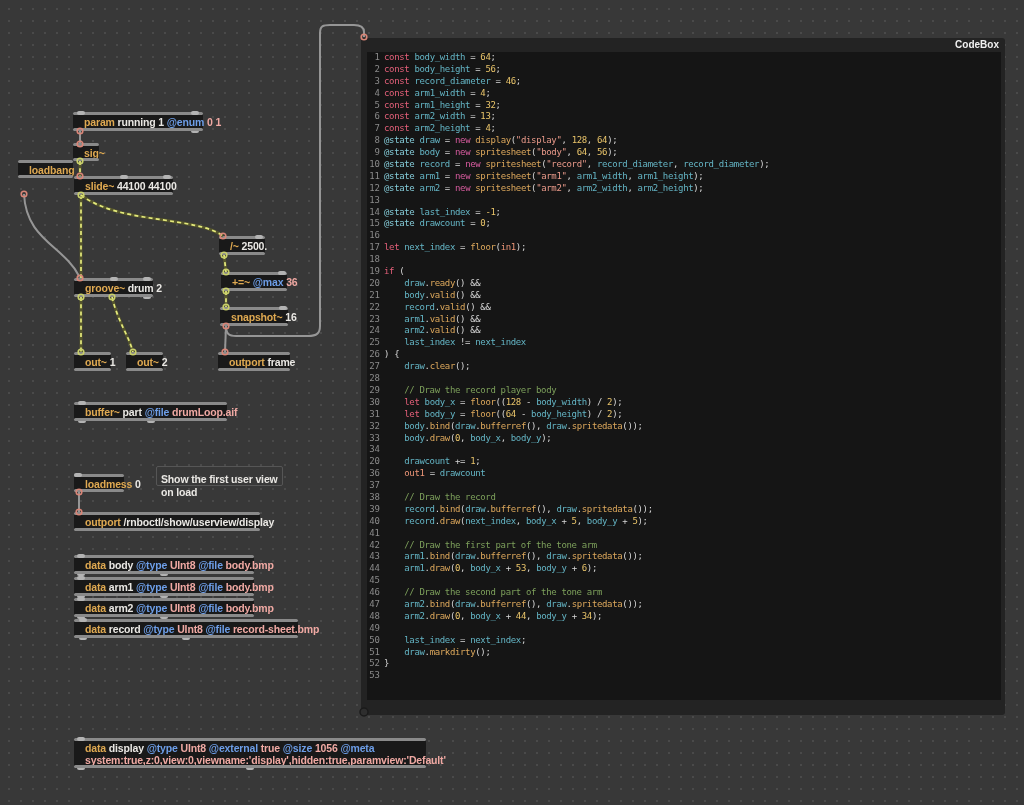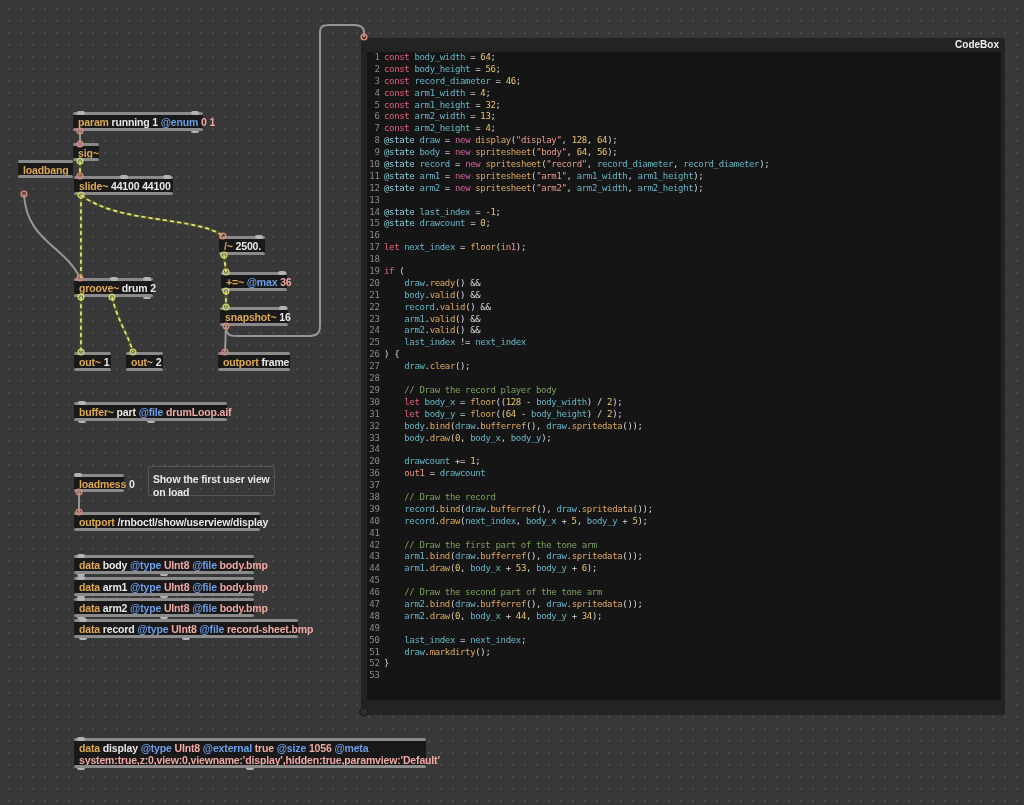--- a/index.html
+++ b/index.html
@@ -14,21 +14,21 @@
   
   .layer{position:absolute;inset:0;z-index:2;}
   .pbox{
     position:absolute;background:var(--boxBg);border-radius:2px;box-sizing:border-box;
     color:var(--boxText);font-weight:bold;font-size:10.5px;letter-spacing:-0.15px;
     white-space:nowrap;
   }
   .pbox::before,.pbox::after{content:"";position:absolute;left:0;right:0;height:3px;background:var(--boxBar);border-radius:1.5px;}
   .pbox::before{top:0}
   .pbox::after{bottom:0}
-  .pbox .bline{padding:0 5px;line-height:12.5px;}
+  .pbox .bline{padding:0 11px;line-height:12.5px;}
   .pbox .bline:first-child{margin-top:3.5px;}
   .pbox.comment{background:transparent;border:1px solid var(--commentBorder);font-weight:normal;color:var(--commentText);}
   .pbox.comment::before,.pbox.comment::after{display:none;}
   .pbox.comment .bline{white-space:normal;padding:2px 4px;line-height:13px;font-weight:bold;}
   .nub{position:absolute;width:8px;height:4px;background:var(--boxNub);border-radius:2px;transform:translateX(-50%);}
   .nub.top{top:-1.5px}
   .nub.bot{bottom:-1.5px}
   .bt-o{color:var(--gold);}
   .bt-a{color:var(--boxText);}
   .bt-at{color:var(--blue);}
@@ -115,21 +115,21 @@
       <div class="pbox" style="left: 74px; top: 402px; width: 153px; height: 19px;">
         <div class="bline"><span class="bt-o">buffer~</span><span class="bt-a"> part </span><span class="bt-at">@file</span><span class="bt-av"> drumLoop.aif</span></div>
         <span class="nub top" style="left: 5%;"></span>
         <span class="nub bot" style="left: 5%;"></span>
         <span class="nub bot" style="left: 50%;"></span>
       </div>
       <div class="pbox" style="left: 74px; top: 474px; width: 50px; height: 18px;">
         <div class="bline"><span class="bt-o">loadmess</span><span class="bt-a"> 0</span></div>
         <span class="nub top" style="left: 8%;"></span>
       </div>
-      <div class="pbox comment" style="left: 148px; top: 466px; width: 127px; height: 30px;">
+      <div class="pbox comment" style="left: 156px; top: 466px; width: 127px; height: 20px;">
         <div class="bline"><span class="bt-a">Show the first user view on load</span></div>
       </div>
       <div class="pbox" style="left: 74px; top: 512px; width: 186px; height: 19px;">
         <div class="bline"><span class="bt-o">outport</span><span class="bt-a"> /rnboctl/show/userview/display</span></div>
       </div>
       <div class="pbox" style="left: 74px; top: 555px; width: 180px; height: 19px;">
         <div class="bline"><span class="bt-o">data</span><span class="bt-a"> body </span><span class="bt-at">@type</span><span class="bt-av"> UInt8 </span><span class="bt-at">@file</span><span class="bt-av"> body.bmp</span></div>
         <span class="nub top" style="left: 4%;"></span>
         <span class="nub bot" style="left: 4%;"></span>
         <span class="nub bot" style="left: 50%;"></span>

